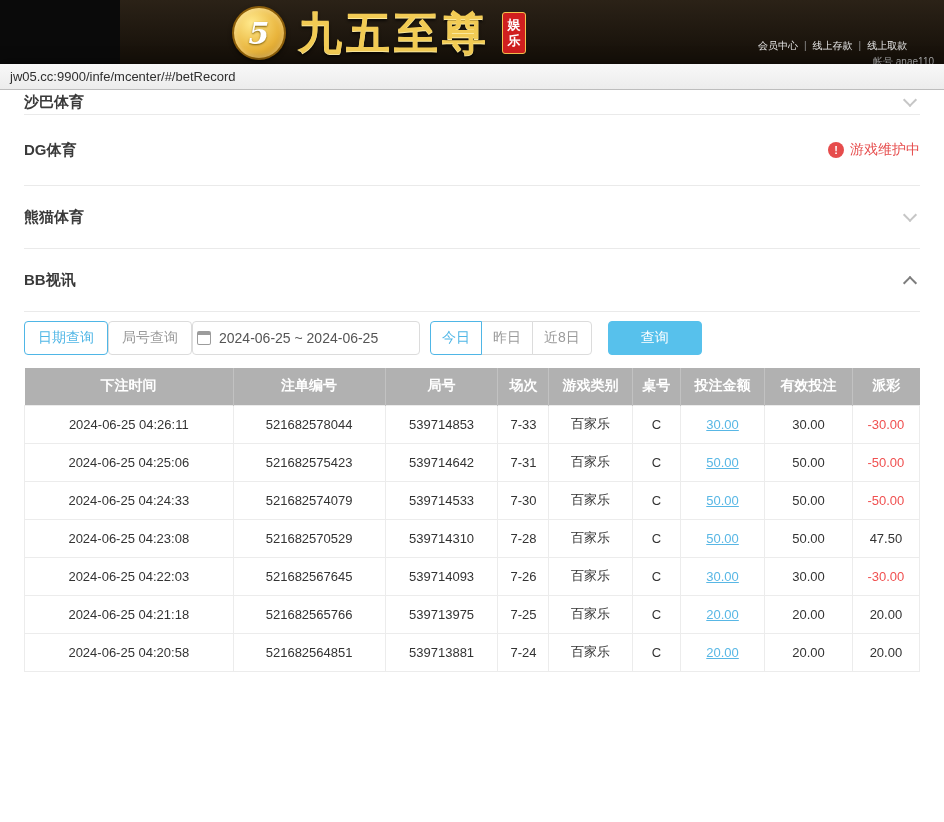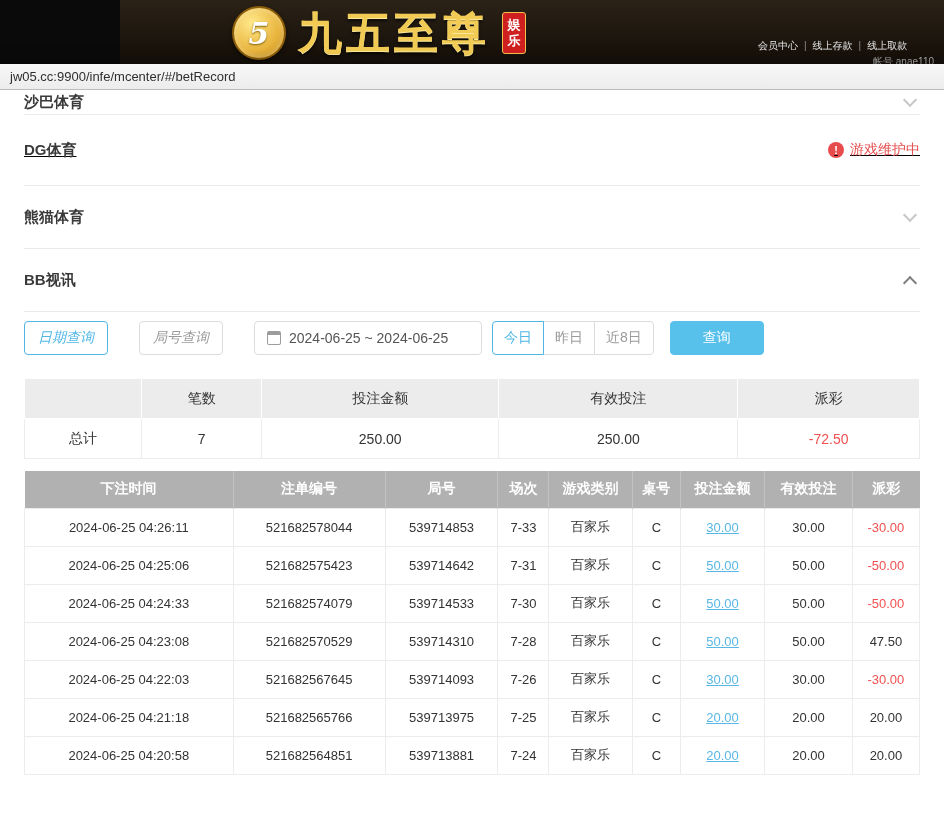--- a/index.html
+++ b/index.html
@@ -48,40 +48,40 @@
     font-size:10px; color:#222; background:linear-gradient(#ffffff,#cfcfcf);
     border:1px solid #8e8e8e; border-radius:2px; cursor:pointer; font-family:inherit;
   }
   .urlbar { height:26px; background:linear-gradient(#f8f8f8,#ececec); border-bottom:1px solid #bdbdbd; display:flex; align-items:center; padding:0 10px; }
   .url { font-size:13px; color:#2f2f2f; }
   .content { height:706px; padding:0 24px; background:#fff; overflow:hidden; }
 
   
   .acc-row { display:flex; align-items:center; border-bottom:1px solid #eaeaea; height:63px; cursor:pointer; }
   .acc-row.clipped { height:25px; }
-  .acc-row.dg { height:71px;text-decoration:underline; }
+  .acc-row.dg { height:71px; }
   .acc-label { font-size:15px; font-weight:bold; color:#3a3a3a; }
   .acc-right { margin-left:auto; display:flex; align-items:center; }
   .chev { width:10px; height:10px; border-right:2px solid #c6c6c6; border-bottom:2px solid #c6c6c6; margin-right:5px; }
   .chev.down { transform:rotate(45deg); margin-top:-5px; }
   .chev.up { transform:rotate(225deg); border-color:#7d7d7d; margin-bottom:-5px; }
   .maint { display:flex; align-items:center; gap:6px; color:#e64c4c; font-size:14px; }
   .warn-icon { width:16px; height:16px; border-radius:50%; background:#e64c4c; color:#fff; font-size:11px; font-weight:bold; display:flex; align-items:center; justify-content:center; }
 
   
   .filters { display:flex; align-items:center; margin-top:8px; height:36px; }
   .btn {
     height:34px; border-radius:4px; background:#fff; border:1px solid #dcdcdc;
     color:#9a9a9a; font-size:14px; padding:0 13px; cursor:pointer; font-family:inherit;
   }
-  .btn.tab { margin-right:31px;font-style:italic; }
+  .btn.tab { margin-right:0; }
   .btn.tab.active { border-color:var(--accent); color:var(--accent); }
   .date-input {
     height:34px; width:228px; border:1px solid #dcdcdc; border-radius:4px;
-    display:flex; align-items:center; gap:8px; padding:0 12px;
+    display:flex; align-items:center; gap:8px; padding:0 4px;
     color:#555; font-size:14px; margin-right:10px; cursor:pointer;
   }
   .cal-icon { width:14px; height:14px; border:1px solid #9c9c9c; border-top:4px solid #9c9c9c; border-radius:2px; flex:none; }
   .btn-group { display:flex; margin-right:16px; }
   .btn.grp { border-radius:0; margin-left:-1px; padding:0 11px; }
   .btn.grp:first-child { border-radius:4px 0 0 4px; margin-left:0; }
   .btn.grp:last-child { border-radius:0 4px 4px 0; }
   .btn.grp.active { border-color:var(--accent); color:var(--accent); position:relative; z-index:1; }
   .btn.search { background:var(--accent-bg); border-color:var(--accent-bg); color:#fff; padding:0 32px; }
 
@@ -161,47 +161,20 @@
         <span>2024-06-25 ~ 2024-06-25</span>
       </div>
       <div class="btn-group">
         <button class="btn grp active">今日</button>
         <button class="btn grp">昨日</button>
         <button class="btn grp">近8日</button>
       </div>
       <button class="btn search">查询</button>
     </div>
 
-    <table class="summary">
-      <colgroup>
-          <col style="width:13.1%">
-          <col style="width:13.4%">
-          <col style="width:26.5%">
-          <col style="width:26.7%">
-          <col style="width:20.3%">
-        </colgroup>
-      <thead>
-        <tr>
-          <th></th>
-          <th>笔数</th>
-          <th>投注金额</th>
-          <th>有效投注</th>
-          <th>派彩</th>
-        </tr>
-      </thead>
-      <tbody>
-        <tr>
-          <td>总计</td>
-          <td>7</td>
-          <td>250.00</td>
-          <td>250.00</td>
-          <td class="neg">-72.50</td>
-        </tr>
-      </tbody>
-    </table>
 
     <table class="bets">
       <colgroup>
           <col style="width:23.3%">
           <col style="width:17%">
           <col style="width:12.6%">
           <col style="width:5.7%">
           <col style="width:9.3%">
           <col style="width:5.4%">
           <col style="width:9.4%">

